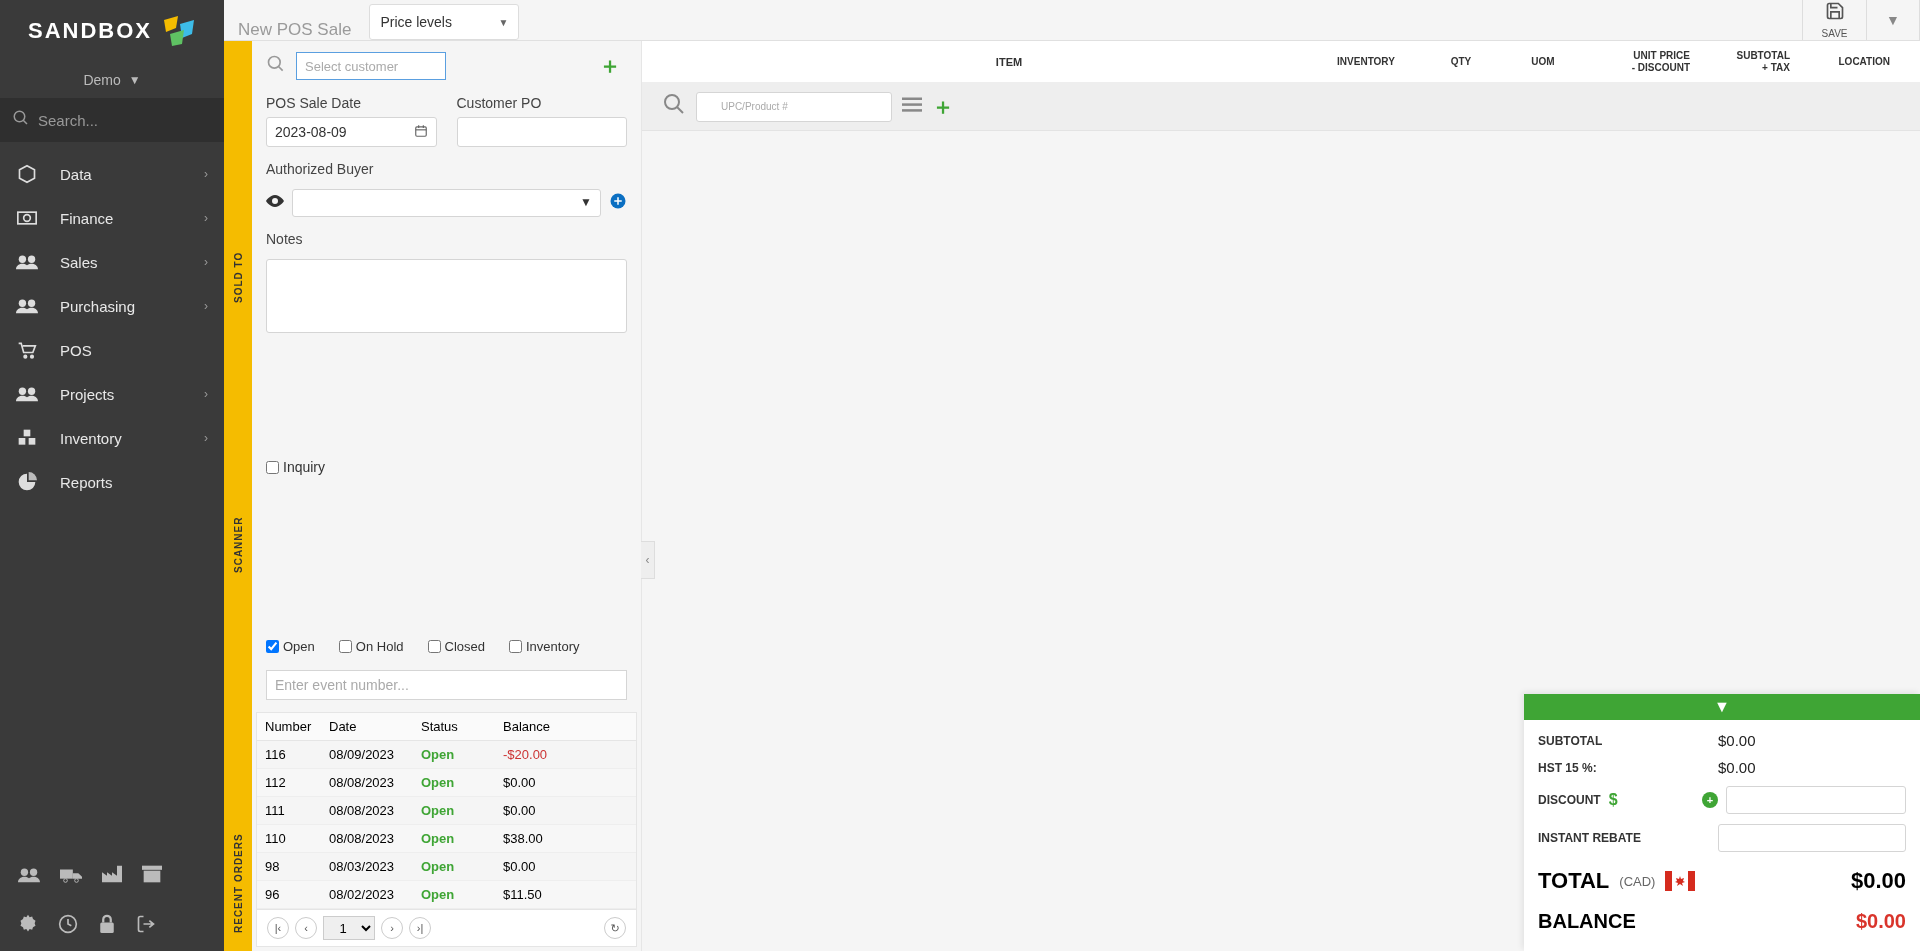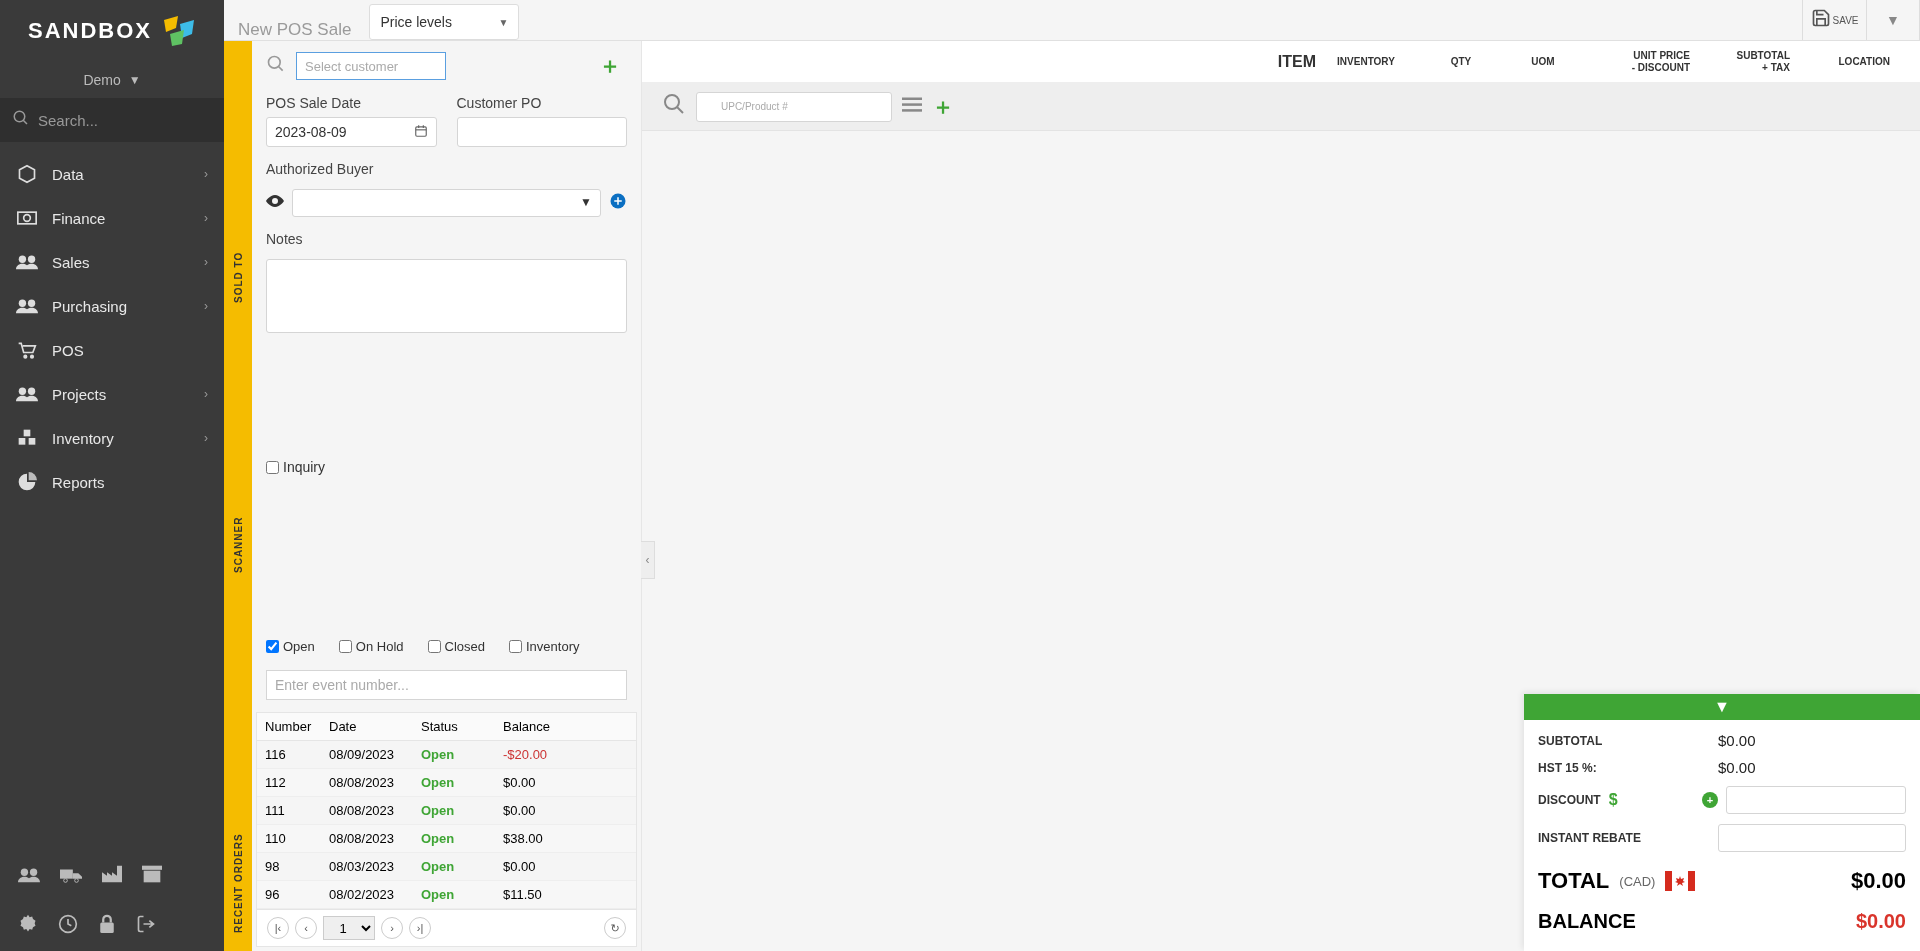--- a/index.html
+++ b/index.html
@@ -13,36 +13,36 @@
 .logo-icon { display: inline-flex; }
 
 .demo-row { height: 36px; display:flex; align-items:center; justify-content:center; gap:8px; color:#bbb; font-size:14px;}
 .demo-row .chev { font-size:12px; }
 
 .search-row { background:#2f2f2f; height:44px; display:flex; align-items:center; padding:0 12px; gap:8px; }
 .search-row input { background:transparent; border:none; color:#ccc; font-size:15px; outline:none; width:100%; }
 .search-row input::placeholder { color:#999; }
 
 .nav-items { display:flex; flex-direction:column; padding-top:10px; }
-.nav-item { height:44px; display:flex; align-items:center; padding:0 16px; gap:14px; color:#e8e8e8; font-size:15px; cursor:pointer; }
+.nav-item { height:44px; display:flex; align-items:center; padding:0 16px; gap:22px; color:#e8e8e8; font-size:15px; cursor:pointer; }
 .nav-item .nav-ic { width:22px; display:flex; justify-content:center; color:#ddd; }
 .nav-item .chev-r { margin-left:auto; color:#999; font-size:12px;}
 
 .sidebar-footer { margin-top:auto; }
 .footer-row { height:50px; display:flex; align-items:center; gap:20px; padding:0 18px; color:#bbb; }
 .footer-ic { font-size:20px; cursor:pointer; }
 
 
 .main { flex:1; display:flex; flex-direction:column; }
 .topbar { height:58px; background:#f5f5f5; display:flex; align-items:flex-end; padding-left:14px; border-bottom:1px solid #e0e0e0; }
 .page-title { color:#9a9a9a; font-size:17px; margin-right:18px; }
 .price-sel { background:#fff; border:1px solid #ddd; height:36px; padding:0 30px 0 10px; font-size:14px; color:#333; display:flex; align-items:center; position:relative; min-width:150px; border-radius:3px;}
 .price-sel .chev { position:absolute; right:10px; font-size:10px; color:#666;}
 .top-actions { margin-left:auto; display:flex; align-items:stretch; height:100%; }
-.save-btn { width:64px; border-left:1px solid #ddd; display:flex; flex-direction:row; align-items:center; justify-content:center; gap:2px; color:#555; font-size:10px; cursor:pointer; background:#f5f5f5;}
+.save-btn { width:64px; border-left:1px solid #ddd; display:flex; flex-direction:column; align-items:center; justify-content:center; gap:2px; color:#555; font-size:10px; cursor:pointer; background:#f5f5f5;}
 .save-btn .ic{font-size:18px;}
 .more-btn { width:54px; border-left:1px solid #ddd; border-right:1px solid #ddd; display:flex; align-items:center; justify-content:center; color:#888; font-size:14px; background:#f5f5f5; cursor:pointer;}
 
 
 .content { flex:1; display:flex; background:#f5f5f5; position:relative; }
 
 .yellow-tab { width:28px; background:#f5bc00; display:flex; flex-direction:column; align-items:center; }
 .ytab-sec { flex:0 0 auto; writing-mode: vertical-rl; transform: rotate(180deg); font-size:10px; font-weight:bold; color:#333; padding:18px 0; letter-spacing:1px; }
 
 .panel { width:390px; background:#f5f5f5; display:flex; flex-direction:column; border-right:1px solid #e6e6e6; position:relative;}
@@ -94,21 +94,21 @@
 .bal-neg{ color:#cc3333; }
 
 .pager{ display:flex; align-items:center; gap:6px; padding:6px 10px; background:#fff; border:1px solid #e5e5e5; border-top:none; margin:0 4px 4px 4px;}
 .pg-btn{ width:22px; height:22px; border:1px solid #ccc; border-radius:50%; background:#fff; display:flex; align-items:center; justify-content:center; font-size:11px; color:#555; cursor:pointer;}
 .pg-sel{ height:24px; border:1px solid #ccc; width:52px; text-align:center; font-size:13px;}
 .pg-refresh{ margin-left:auto; }
 
 
 .workspace{ flex:1; display:flex; flex-direction:column; position:relative; }
 .items-header{ height:42px; background:#fff; border-bottom:1px solid #eee; display:flex; align-items:center; font-size:10px; font-weight:bold; color:#333; padding:0 20px;}
-.ih-item{ flex:1; text-align:right; padding-left:40px; font-size:16px;}
+.ih-item{ flex:1; text-align:center; padding-left:40px; font-size:11px;}
 .ih-inv{ width:100px; text-align:center;}
 .ih-qty{ width:90px; text-align:center;}
 .ih-uom{ width:74px; text-align:center;}
 .ih-price{ width:110px; text-align:right; display:flex; flex-direction:column; align-items:flex-end; line-height:1.2;}
 .ih-sub{ width:100px; text-align:right; display:flex; flex-direction:column; align-items:flex-end; line-height:1.2;}
 .ih-loc{ width:110px; text-align:right; padding-right:10px;}
 
 .item-search-row{ height:48px; background:#eee; display:flex; align-items:center; gap:10px; padding:0 20px; border-bottom:1px solid #e3e3e3;}
 .item-search-row .srch-ic{ color:#888; font-size:22px;}
 .upc-input{ height:30px; width:196px; border:1px solid #d5d5d5; padding:0 24px; font-size:10px; border-radius:3px;}

